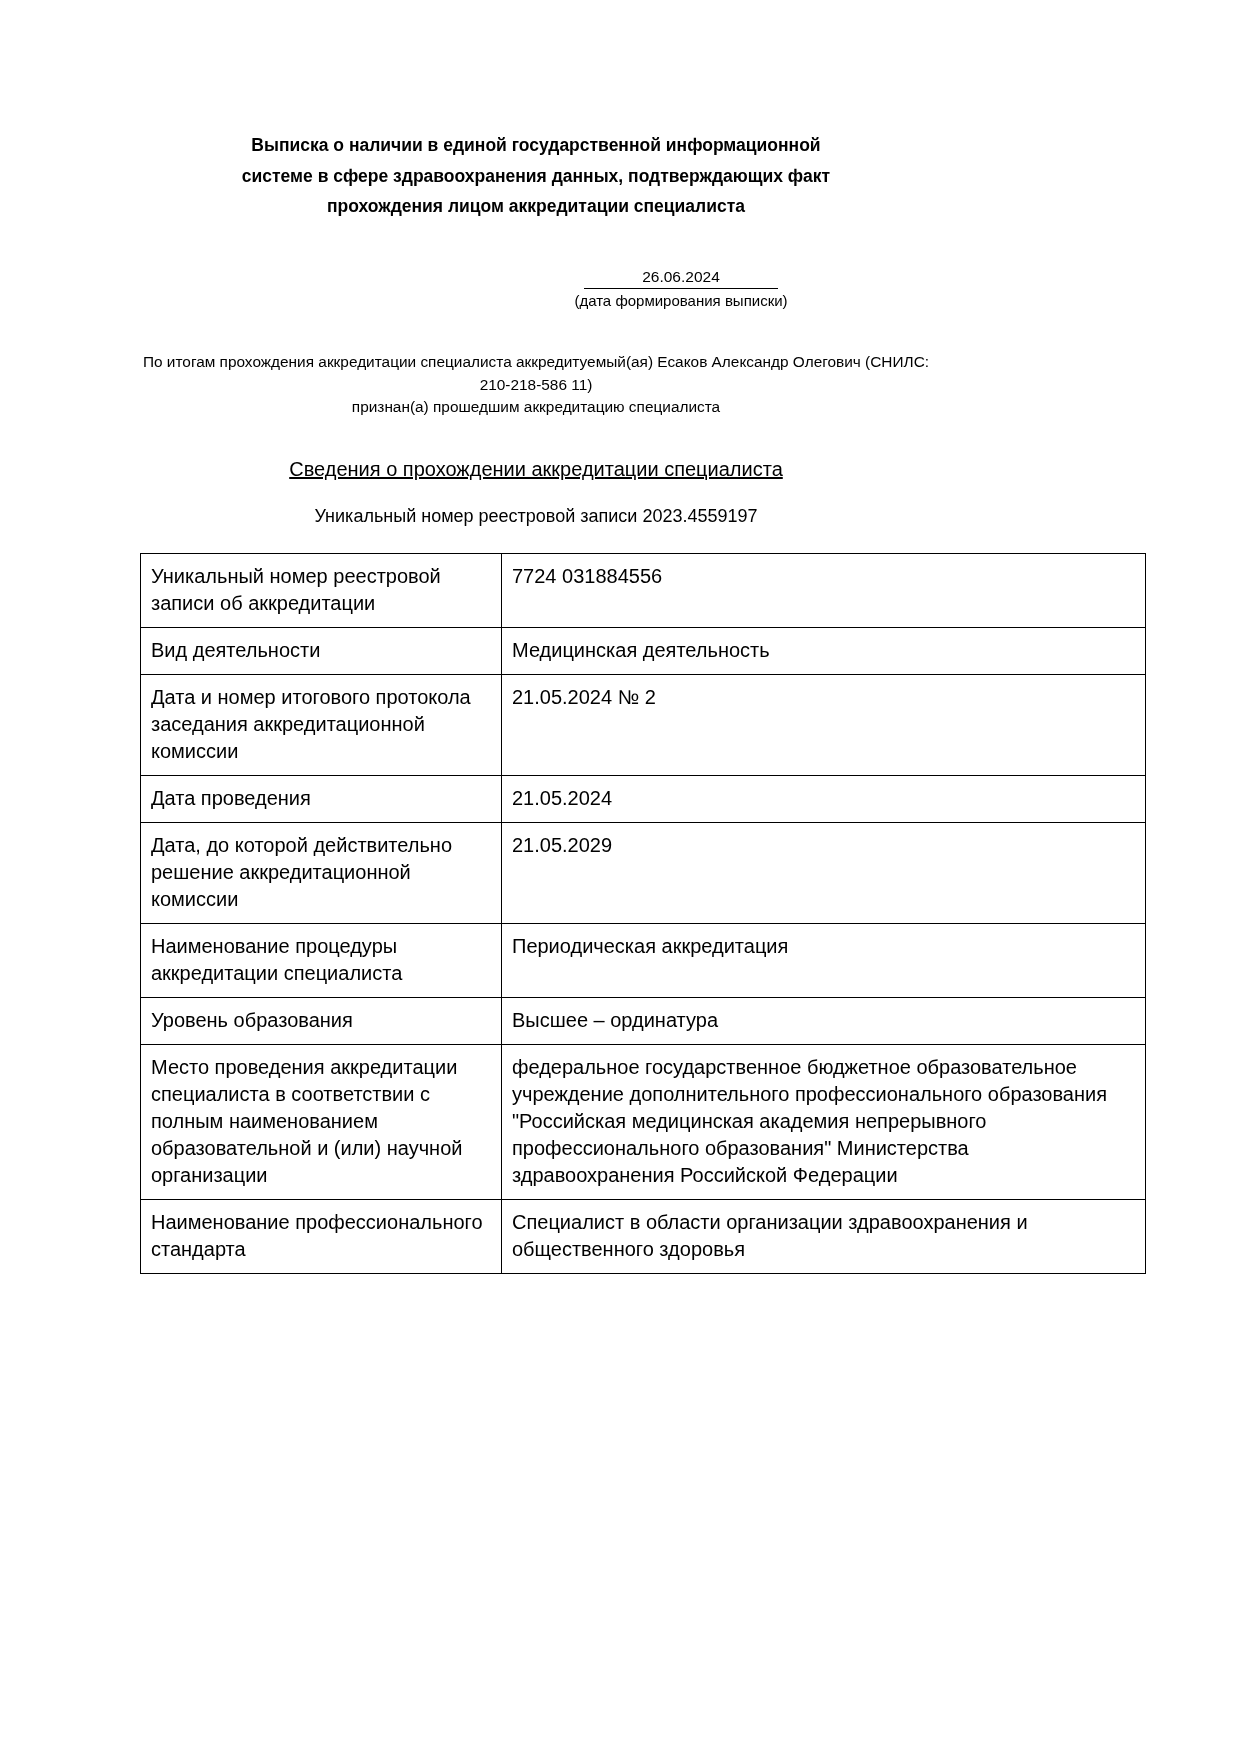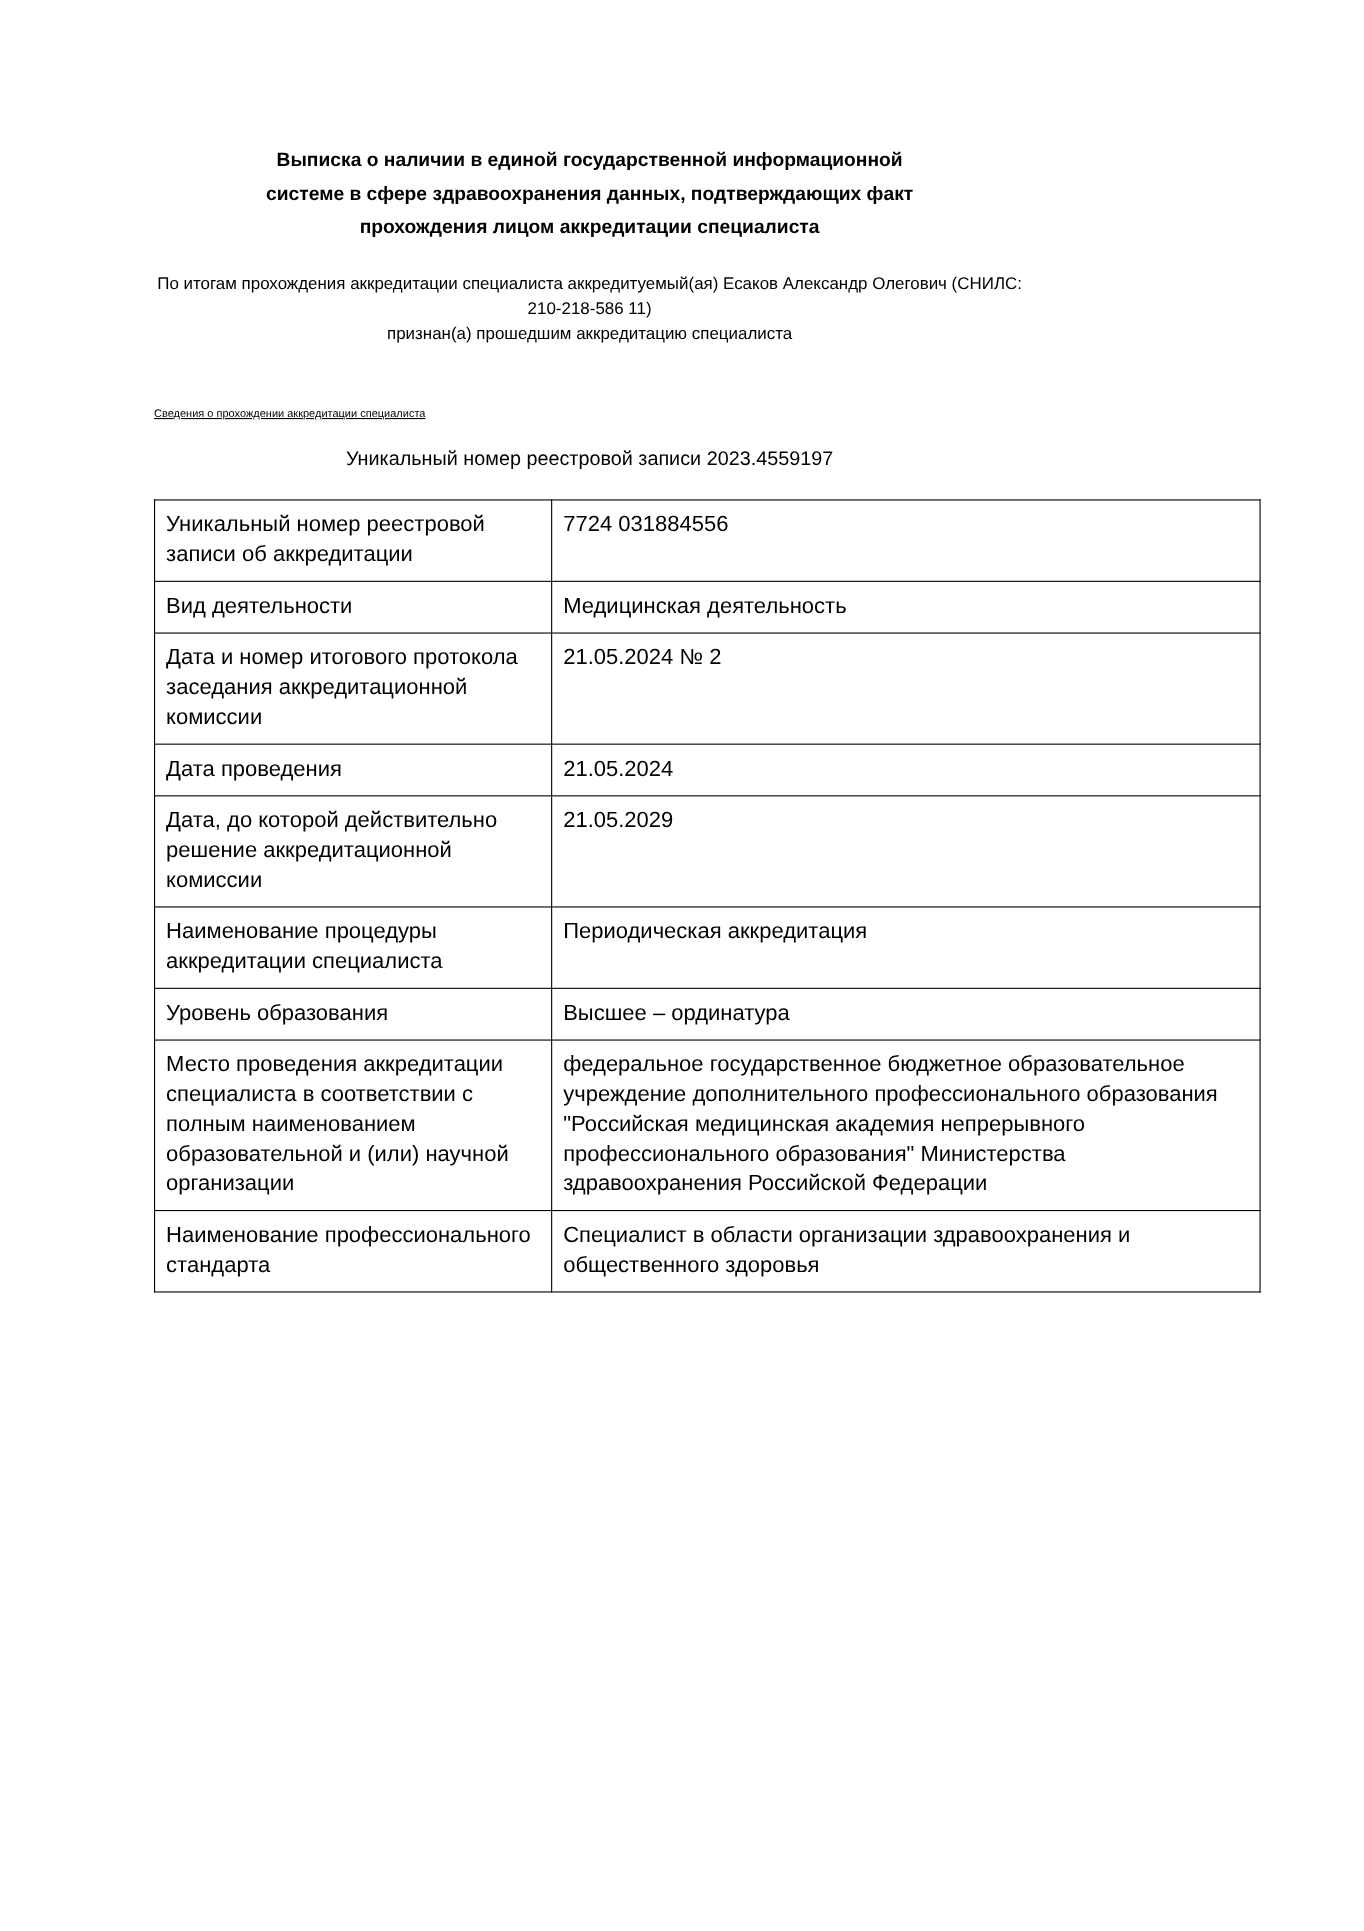--- a/index.html
+++ b/index.html
@@ -47,29 +47,29 @@
     display: inline-block;
     border-bottom: 1px solid #000;
     padding: 0 58px 2px 58px;
     line-height: 1.2;
   }
   .date-caption {
     font-size: 15px;
     margin-top: 3px;
   }
   .intro {
-    margin-top: 26px;
+    margin-top: 42px;
     text-align: center;
     font-size: 15.4px;
     line-height: 1.45;
   }
   .section-heading {
-    margin-top: 56px;
-    text-align: left;
-    font-size: 10px;
+    margin-top: 40px;
+    text-align: center;
+    font-size: 20px;
   }
   .section-heading span.u {
     text-decoration: underline;
   }
   .record-number {
     margin-top: 25px;
     text-align: center;
     font-size: 18px;
     font-weight: normal;
   }
@@ -97,20 +97,26 @@
 <body>
 
 <div class="page">
 
   <div class="doc-title">
     <div>Выписка о наличии в единой государственной информационной</div>
     <div>системе в сфере здравоохранения данных, подтверждающих факт</div>
     <div>прохождения лицом аккредитации специалиста</div>
   </div>
 
+  <div class="date-block">
+    <div class="date-inner">
+      <div class="date-value">26.06.2024</div>
+      <div class="date-caption">(дата формирования выписки)</div>
+    </div>
+  </div>
 
   <div class="intro">
     <div>По итогам прохождения аккредитации специалиста аккредитуемый(ая) Есаков Александр Олегович (СНИЛС: 210-218-586 11)</div>
     <div>признан(а) прошедшим аккредитацию специалиста</div>
   </div>
 
   <div class="section-heading">
     <span class="u">Сведения о прохождении аккредитации специалиста</span>
   </div>
 

